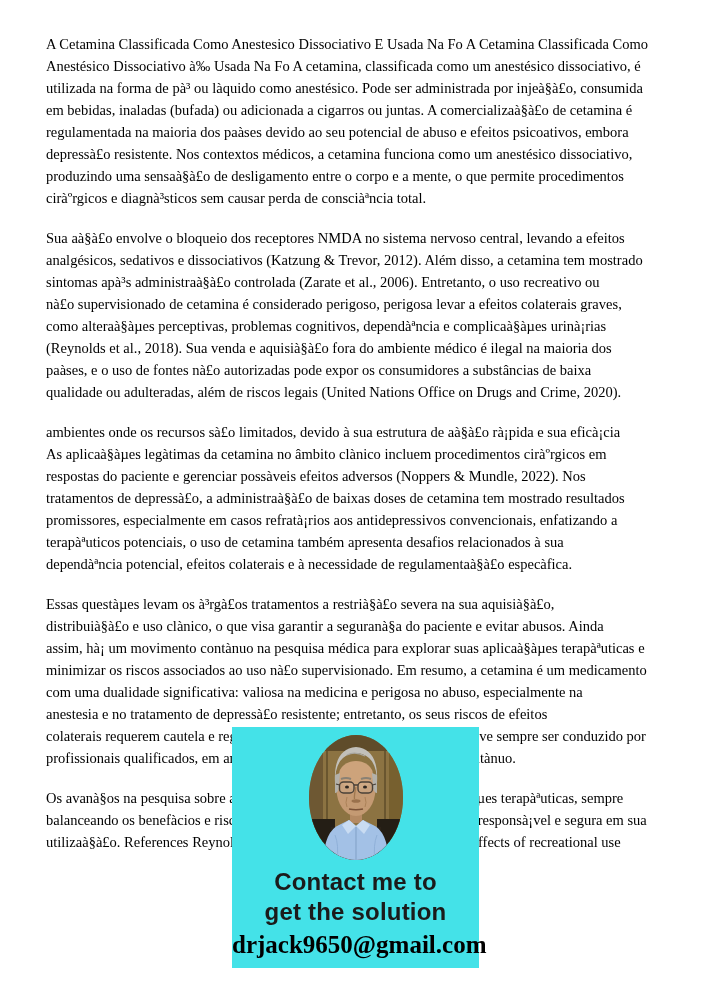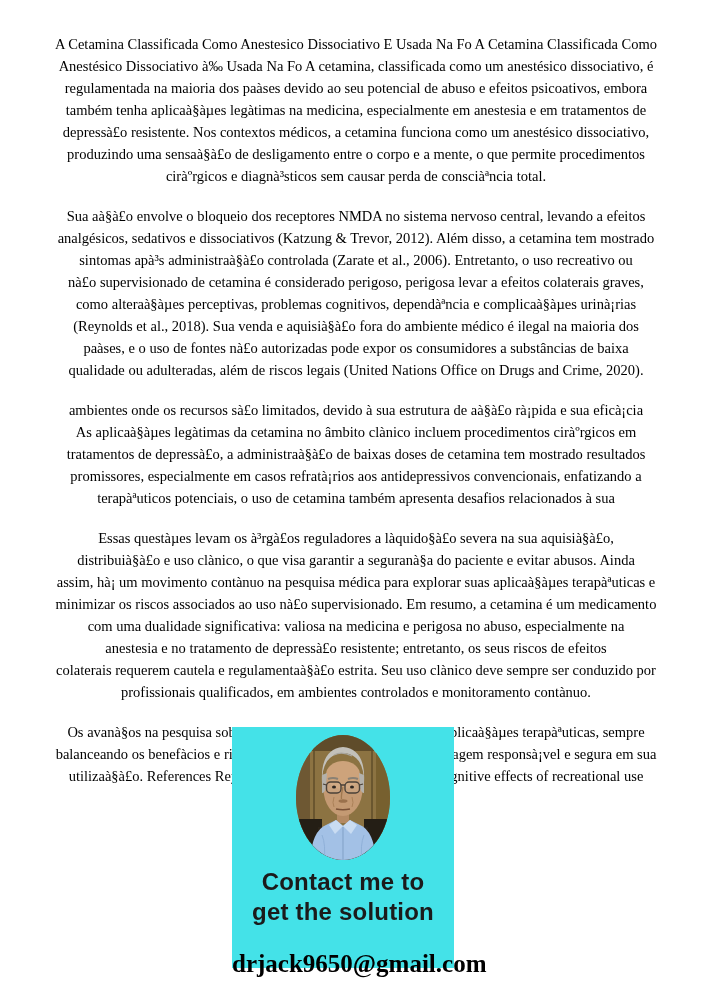--- a/index.html
+++ b/index.html
@@ -9,35 +9,34 @@
     height: 1000px;
     background: #ffffff;
     overflow: hidden;
     font-family: "Liberation Serif", serif;
   }
   .doc {
     position: absolute;
     left: 46px;
     top: 33px;
     width: 620px;
-    text-align: center;
   }
   .para { margin: 0 0 18px 0; }
   .ln {
     height: 22px;
     line-height: 22px;
     font-size: 14.5px;
     color: #000000;
     white-space: nowrap;
   }
   .overlay {
     position: absolute;
     left: 232px;
     top: 727px;
-    width: 222px;
+    width: 247px;
     height: 241px;
     background: #44E2E8;
     text-align: center;
     z-index: 5;
   }
   .photo {
     display: block;
     margin: 8px auto 0 auto;
     width: 94px;
     height: 125px;
@@ -45,65 +44,68 @@
   .ov-heading {
     margin-top: 7px;
     font-family: "Liberation Sans", sans-serif;
     font-weight: 700;
     font-size: 24px;
     line-height: 30px;
     color: #1b1b1b;
     letter-spacing: 0.2px;
   }
   .ov-email {
-    margin-top: 21px;
+    margin-top: 2px;
     font-family: "Liberation Serif", serif;
     font-weight: 700;
     font-size: 25px;
     line-height: 31px;
     color: #000000;
   }
 </style>
 </head>
 <body>
 
 <div class="page">
   <div class="doc">
 
     <div class="para">
       <div class="ln">A Cetamina Classificada Como Anestesico Dissociativo E Usada Na Fo A Cetamina Classificada Como</div>
       <div class="ln">Anestésico Dissociativo à‰ Usada Na Fo A cetamina, classificada como um anestésico dissociativo, é</div>
+      <div class="ln">utilizada na forma de pà³ ou làquido como anestésico. Pode ser administrada por injeà§à£o, consumida</div>
+      <div class="ln">em bebidas, inaladas (bufada) ou adicionada a cigarros ou juntas. A comercializaà§à£o de cetamina é</div>
       <div class="ln">regulamentada na maioria dos paàses devido ao seu potencial de abuso e efeitos psicoativos, embora</div>
-      <div class="ln">também tenha aplicaà§àµes legàtimas na medicina, especialmente em anestesia e em tratamentos de</div>
       <div class="ln">depressà£o resistente. Nos contextos médicos, a cetamina funciona como um anestésico dissociativo,</div>
       <div class="ln">produzindo uma sensaà§à£o de desligamento entre o corpo e a mente, o que permite procedimentos</div>
       <div class="ln">ciràºrgicos e diagnà³sticos sem causar perda de consciàªncia total.</div>
     </div>
 
     <div class="para">
       <div class="ln">Sua aà§à£o envolve o bloqueio dos receptores NMDA no sistema nervoso central, levando a efeitos</div>
       <div class="ln">analgésicos, sedativos e dissociativos (Katzung &amp; Trevor, 2012). Além disso, a cetamina tem mostrado</div>
       <div class="ln">sintomas apà³s administraà§à£o controlada (Zarate et al., 2006). Entretanto, o uso recreativo ou</div>
       <div class="ln">nà£o supervisionado de cetamina é considerado perigoso, perigosa levar a efeitos colaterais graves,</div>
       <div class="ln">como alteraà§àµes perceptivas, problemas cognitivos, dependàªncia e complicaà§àµes urinà¡rias</div>
       <div class="ln">(Reynolds et al., 2018). Sua venda e aquisià§à£o fora do ambiente médico é ilegal na maioria dos</div>
       <div class="ln">paàses, e o uso de fontes nà£o autorizadas pode expor os consumidores a substâncias de baixa</div>
       <div class="ln">qualidade ou adulteradas, além de riscos legais (United Nations Office on Drugs and Crime, 2020).</div>
     </div>
 
     <div class="para">
       <div class="ln">ambientes onde os recursos sà£o limitados, devido à sua estrutura de aà§à£o rà¡pida e sua eficà¡cia</div>
       <div class="ln">As aplicaà§àµes legàtimas da cetamina no âmbito clànico incluem procedimentos ciràºrgicos em</div>
+      <div class="ln">respostas do paciente e gerenciar possàveis efeitos adversos (Noppers &amp; Mundle, 2022). Nos</div>
       <div class="ln">tratamentos de depressà£o, a administraà§à£o de baixas doses de cetamina tem mostrado resultados</div>
       <div class="ln">promissores, especialmente em casos refratà¡rios aos antidepressivos convencionais, enfatizando a</div>
       <div class="ln">terapàªuticos potenciais, o uso de cetamina também apresenta desafios relacionados à sua</div>
+      <div class="ln">dependàªncia potencial, efeitos colaterais e à necessidade de regulamentaà§à£o especàfica.</div>
     </div>
 
     <div class="para">
-      <div class="ln">Essas questàµes levam os à³rgà£os reguladores a làquido§à£o severa na sua aquisià§à£o,</div>
+      <div class="ln">Essas questàµes levam os à³rgà£os tratamentos a restrià§à£o severa na sua aquisià§à£o,</div>
       <div class="ln">distribuià§à£o e uso clànico, o que visa garantir a seguranà§a do paciente e evitar abusos. Ainda</div>
       <div class="ln">assim, hà¡ um movimento contànuo na pesquisa médica para explorar suas aplicaà§àµes terapàªuticas e</div>
       <div class="ln">minimizar os riscos associados ao uso nà£o supervisionado. Em resumo, a cetamina é um medicamento</div>
       <div class="ln">com uma dualidade significativa: valiosa na medicina e perigosa no abuso, especialmente na</div>
       <div class="ln">anestesia e no tratamento de depressà£o resistente; entretanto, os seus riscos de efeitos</div>
       <div class="ln">colaterais requerem cautela e regulamentaà§à£o estrita. Seu uso clànico deve sempre ser conduzido por</div>
       <div class="ln">profissionais qualificados, em ambientes controlados e monitoramento contànuo.</div>
     </div>
 
     <div class="para">

